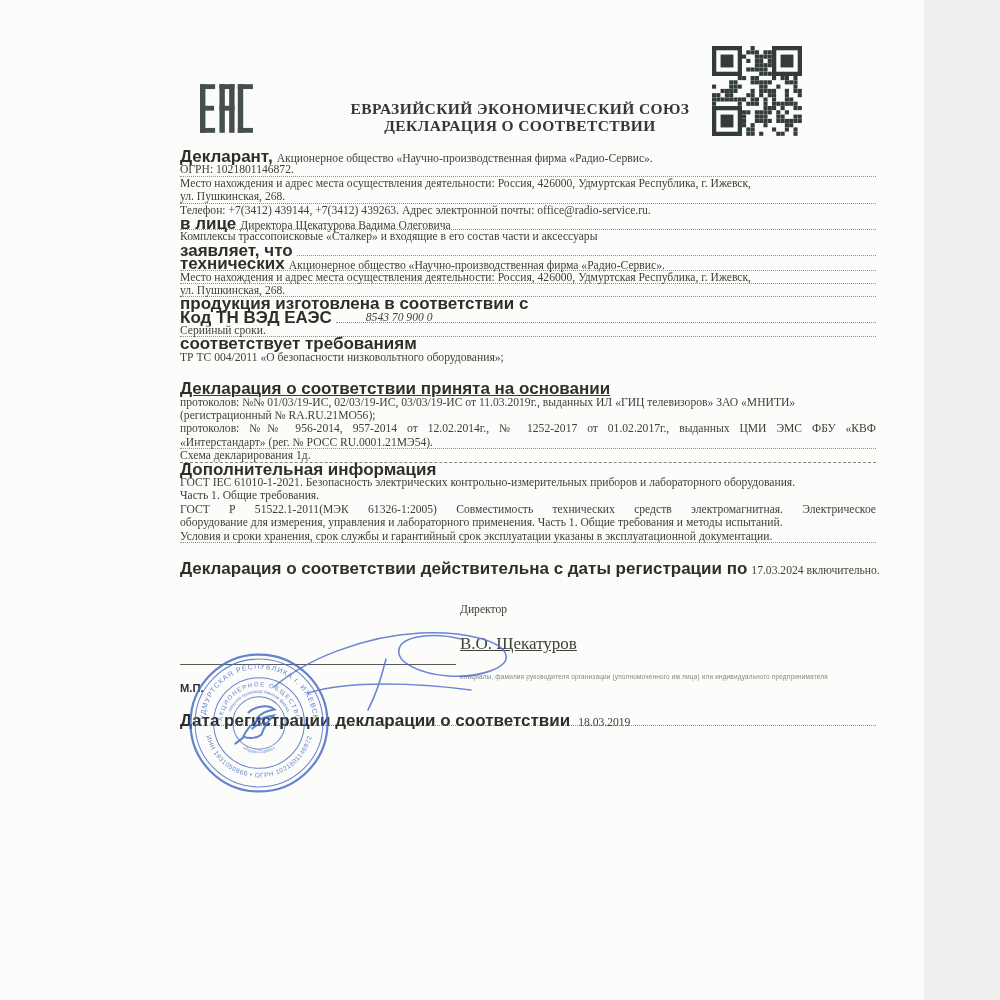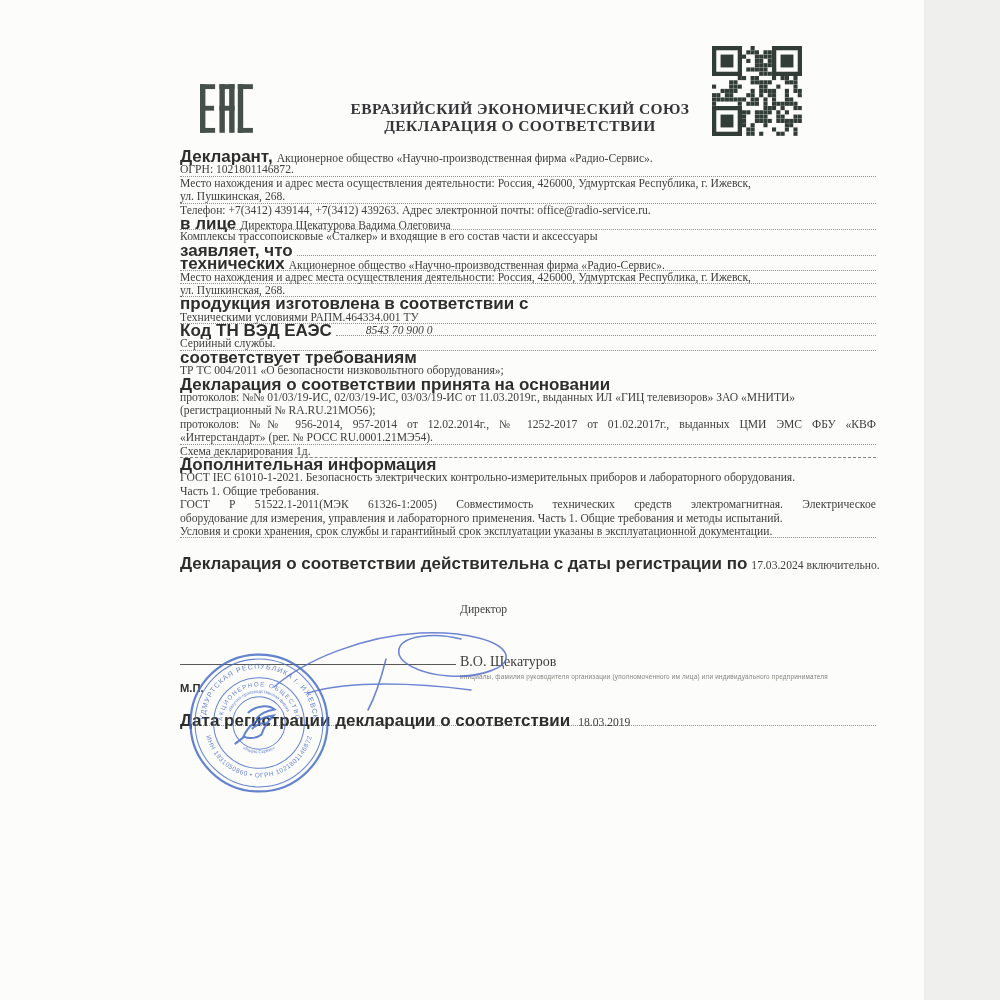--- a/index.html
+++ b/index.html
@@ -15,26 +15,26 @@
   .content{position:absolute;left:180px;top:150px;width:696px;}
   .ln{box-sizing:border-box;height:13.4px;font-size:11.6px;line-height:13.2px;white-space:nowrap;}
   .lb{font-family:"Liberation Sans",sans-serif;font-weight:700;font-size:17px;color:#2e2e2b;}
   b.lb{margin-right:4px;}
   .dot{border-bottom:1px dotted #90908a;}
   .dash{border-bottom:1px dashed #84847e;}
   .flexln{display:flex;}
   .filler{flex:1;border-bottom:1px dotted #90908a;margin-bottom:1px;font-style:italic;}
   .filler .val{padding-left:30px;}
   .just{white-space:normal;text-align:justify;text-align-last:justify;}
-  .gap1{}
+  .gap1{margin-top:18px;text-decoration:underline;}
   .gap2{margin-top:19px;}
   
   .sigline{position:absolute;left:180px;top:664px;width:276px;border-top:1px solid #5a5a55;}
   .director{position:absolute;left:460px;top:603px;font-size:11.6px;}
-  .signame{position:absolute;left:460px;top:654px;font-size:14px;}
+  .signame{position:absolute;left:460px;top:634px;font-size:17px;text-decoration:underline;}
   .sighint{position:absolute;left:460px;top:673px;font-size:6.4px;color:#85857f;
            font-family:"Liberation Sans",sans-serif;letter-spacing:.2px;}
   .mp{position:absolute;left:180px;top:682px;font-family:"Liberation Sans",sans-serif;
       font-weight:700;font-size:11.2px;color:#2e2e2b;}
   .regrow{position:absolute;left:180px;width:696px;font-size:11.6px;white-space:nowrap;box-sizing:border-box;}
   .regnum{top:697px;}
   .regdate{top:711px;height:15px;border-bottom:1px dotted #90908a;}
   .regrow .lb{margin-right:8px;}
   .stamp{position:absolute;left:186px;top:650px;width:146px;height:146px;opacity:.85;}
   .signature{position:absolute;left:268px;top:627px;width:276px;height:84px;opacity:.85;}
@@ -244,26 +244,25 @@
     <div class="ln">Комплексы трассопоисковые «Сталкер» и входящие в его состав части и аксессуары</div>
 
     <div class="ln flexln">
         <b class="lb">заявляет, что</b>
         <span class="filler"></span>
       </div>
     <div class="ln dot"><b class="lb">технических</b><span>Акционерное общество «Научно-производственная фирма «Радио-Сервис».</span></div>
     <div class="ln dot">Место нахождения и адрес места осуществления деятельности: Россия, 426000, Удмуртская Республика, г. Ижевск,</div>
     <div class="ln dot">ул. Пушкинская, 268.</div>
     <div class="ln"><b class="lb">продукция изготовлена в соответствии с</b></div>
-    <div class="ln dot">Техническими условиями РАПМ.464334.001 ТУ</div>
     <div class="ln flexln">
         <b class="lb">Код ТН ВЭД ЕАЭС</b>
         <span class="filler"><span class="val">8543 70 900 0</span></span>
       </div>
-    <div class="ln dot">Серийный службы.</div>
+    <div class="ln dot">Серийный сроки.</div>
 
     <div class="ln"><b class="lb">соответствует требованиям</b></div>
     <div class="ln">ТР ТС 004/2011 «О безопасности низковольтного оборудования»;</div>
 
     <div class="ln gap1"><b class="lb">Декларация о соответствии принята на основании</b></div>
     <div class="ln">протоколов: №№ 01/03/19-ИС, 02/03/19-ИС, 03/03/19-ИС от 11.03.2019г., выданных ИЛ «ГИЦ телевизоров» ЗАО «МНИТИ»</div>
     <div class="ln">(регистрационный № RA.RU.21МО56);</div>
     <div class="ln just">протоколов: №№ 956-2014, 957-2014 от 12.02.2014г., № 1252-2017 от 01.02.2017г., выданных ЦМИ ЭМС ФБУ «КВФ</div>
     <div class="ln dot">«Интерстандарт» (рег. № РОСС RU.0001.21МЭ54).</div>
     <div class="ln dash">Схема декларирования 1д.</div>

